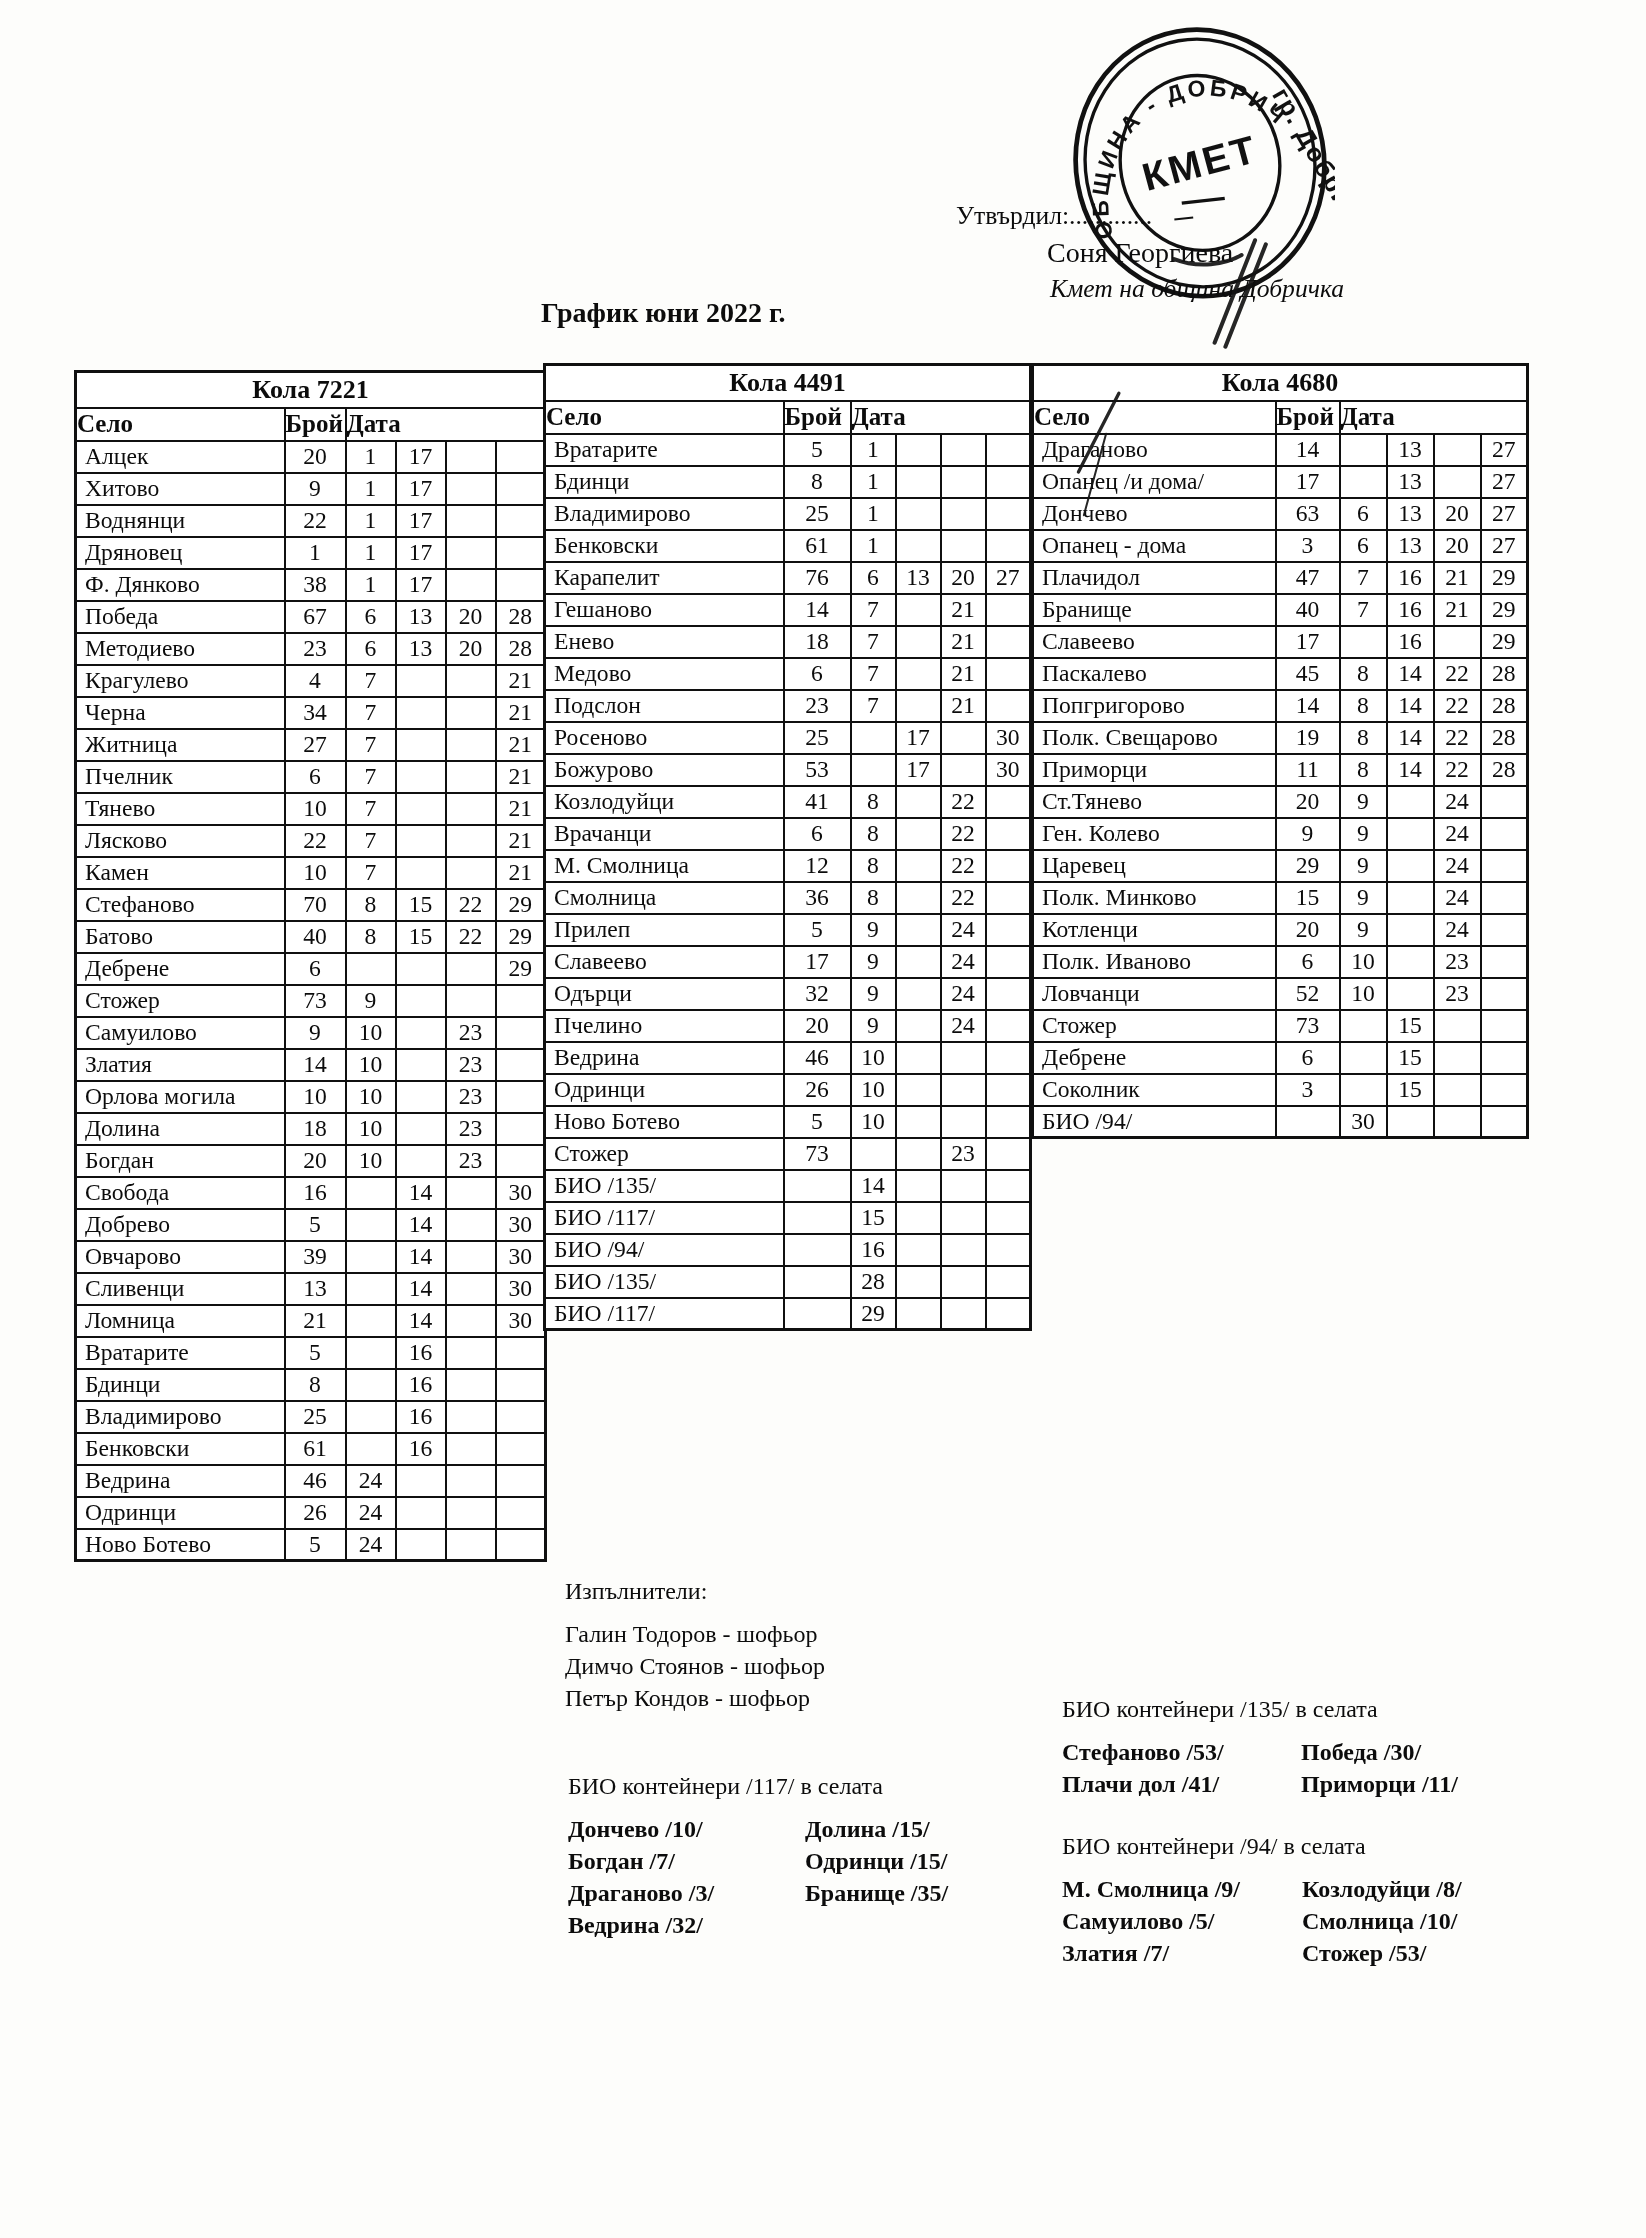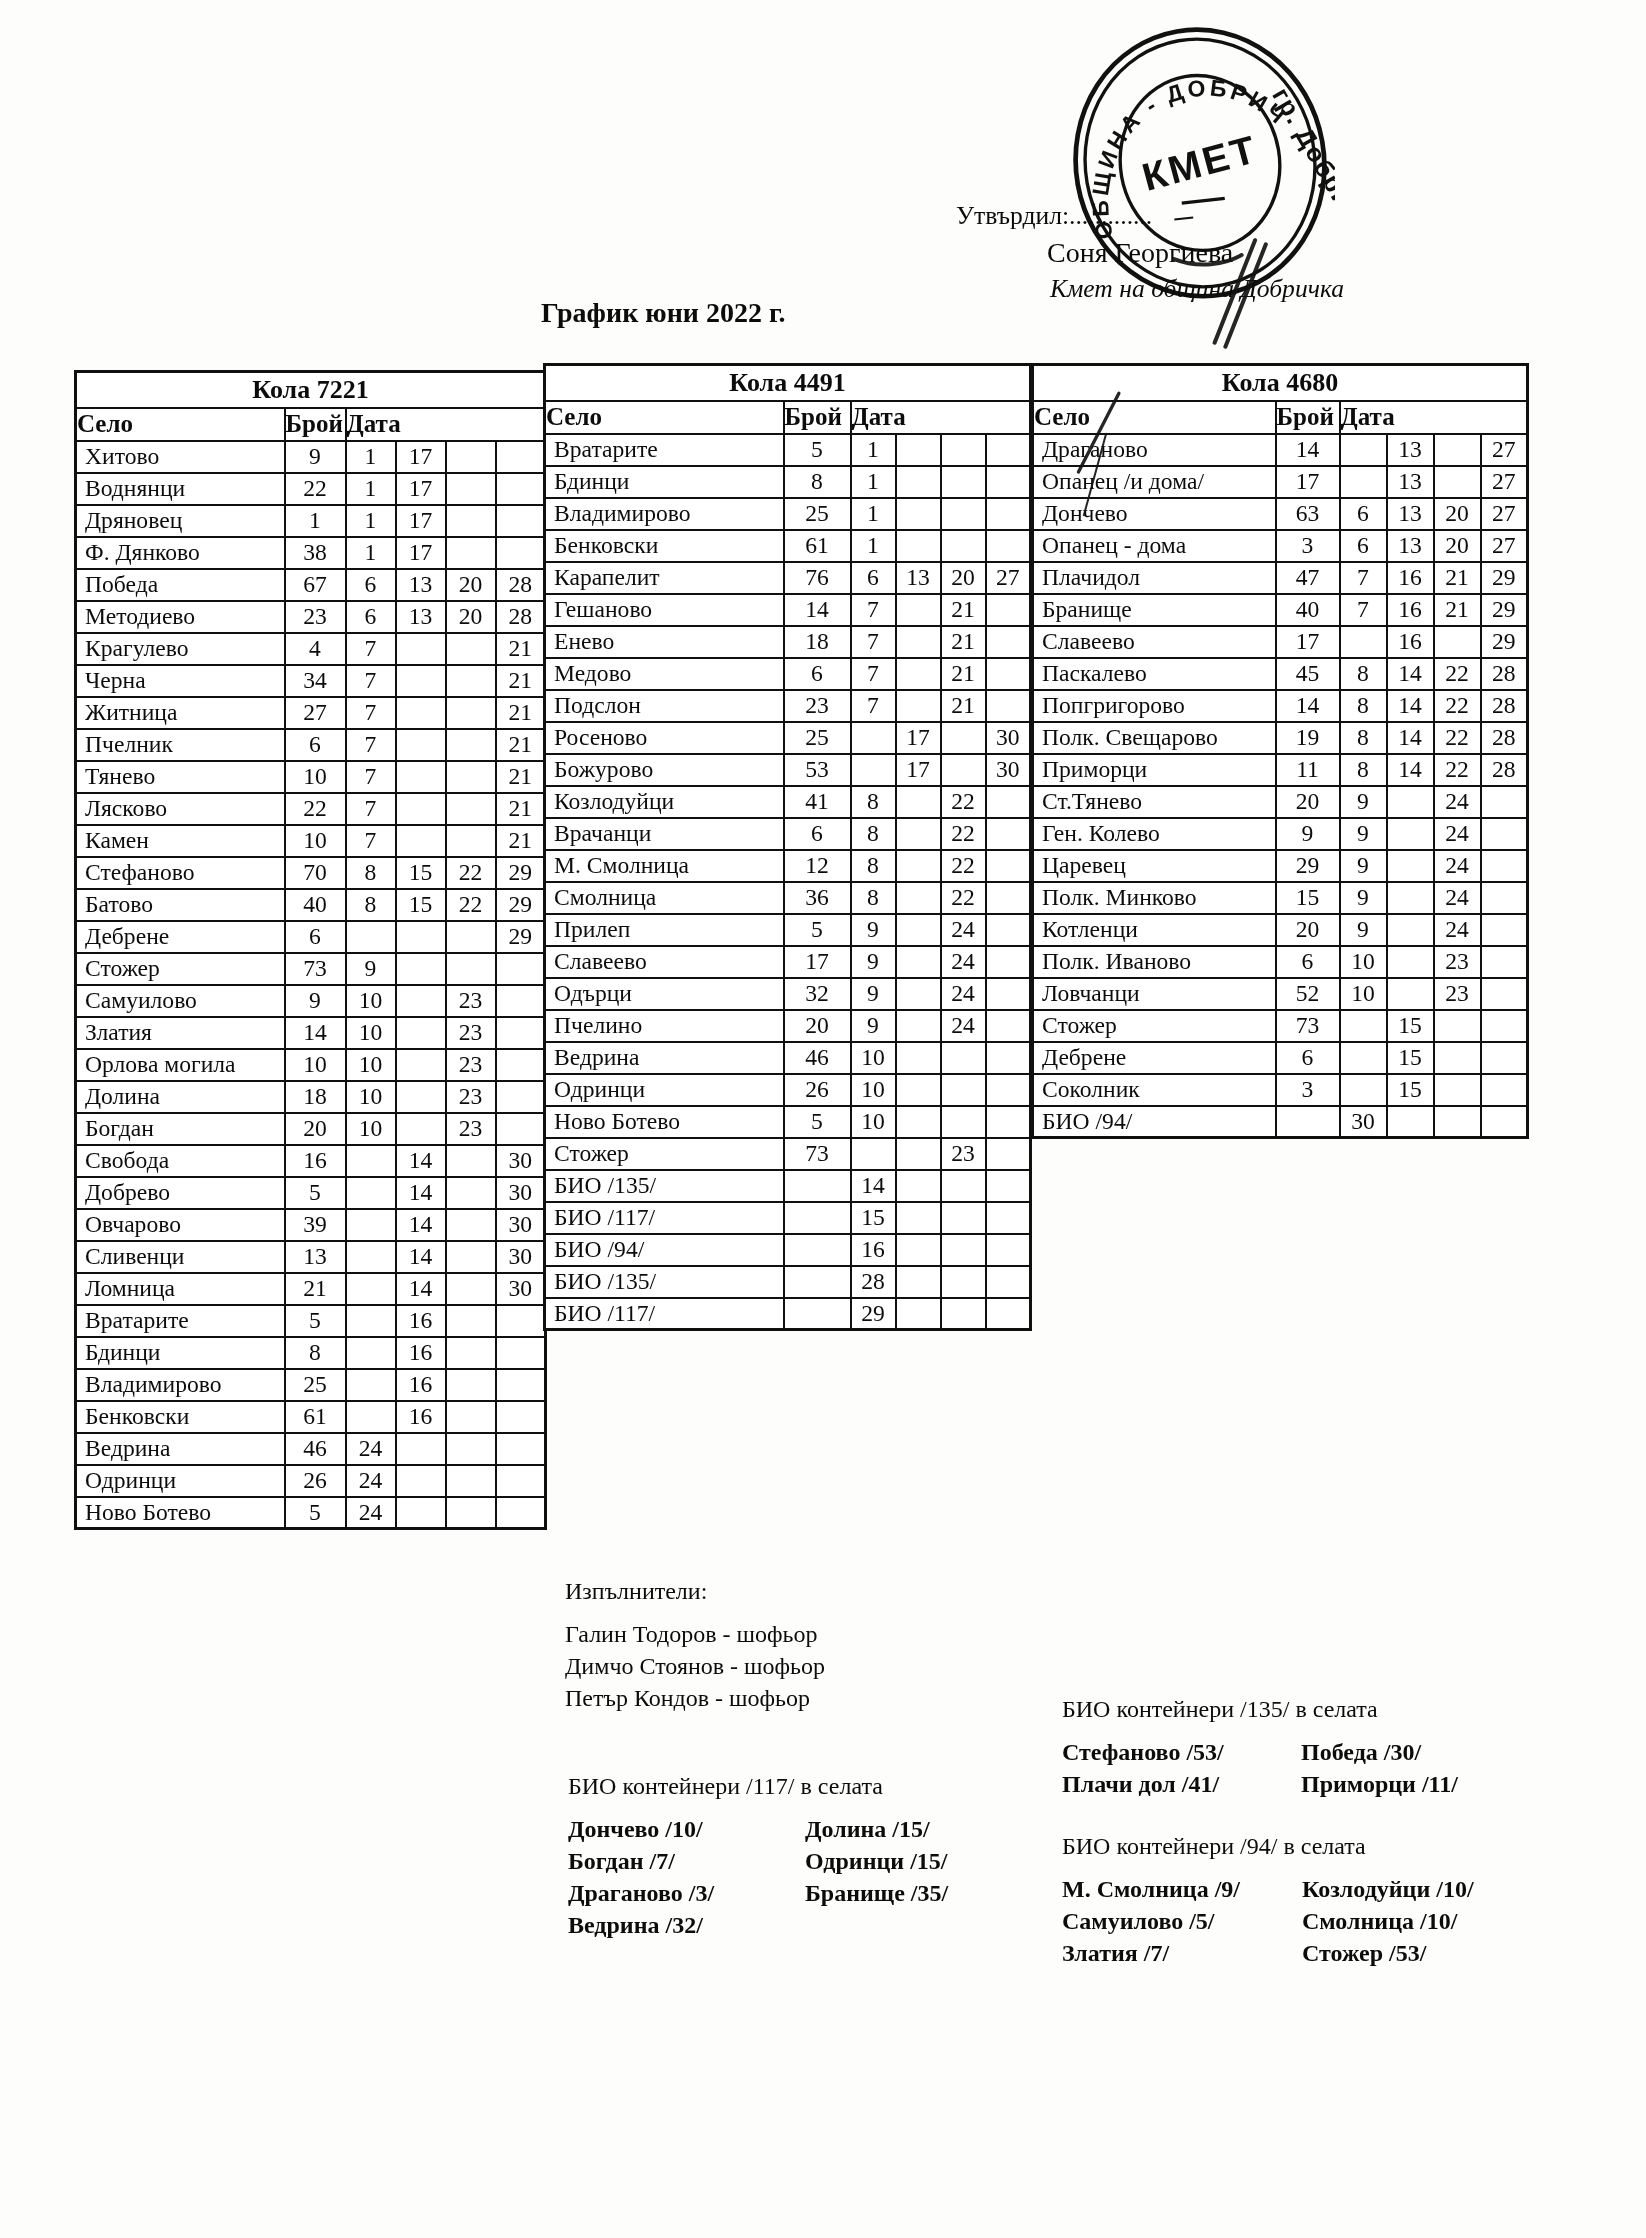--- a/index.html
+++ b/index.html
@@ -98,20 +98,28 @@
         <th colspan="6">Кола 7221</th>
       </tr>
       <tr class="head-row">
         <th colspan="1">Село</th>
         <th colspan="1">Брой</th>
         <th colspan="4">Дата</th>
       </tr>
     </thead>
     <tbody>
       <tr>
+        <td class="vil">Алцек</td>
+        <td class="num">20</td>
+        <td class="dt">1</td>
+        <td class="dt">17</td>
+        <td class="dt"></td>
+        <td class="dt"></td>
+      </tr>
+      <tr>
         <td class="vil">Хитово</td>
         <td class="num">9</td>
         <td class="dt">1</td>
         <td class="dt">17</td>
         <td class="dt"></td>
         <td class="dt"></td>
       </tr>
       <tr>
         <td class="vil">Воднянци</td>
         <td class="num">22</td>
@@ -853,21 +861,21 @@
       <div>Бранище /35/</div>
       <div>Ведрина /32/</div>
       <div></div>
     </div>
 </div>
 
 <div class="txt-block" style="left:1062px; top:1830px;">
   <div class="blk-heading">БИО контейнери /94/ в селата</div>
   <div class="bio-grid" style="grid-template-columns: 240px auto;">
       <div>М. Смолница /9/</div>
-      <div>Козлодуйци /10/</div>
+      <div>Козлодуйци /8/</div>
       <div>Самуилово /5/</div>
       <div>Смолница /10/</div>
       <div>Златия /7/</div>
       <div>Стожер /53/</div>
     </div>
 </div>
 
 <svg style="left:0; top:0; pointer-events:none;" width="1646" height="2239" viewBox="0 0 2442 3321">
   <g stroke="#141414" stroke-linecap="round" fill="none" opacity="0.92">
     <path d="M 1862 356 L 1802 508" stroke-width="6"></path>

